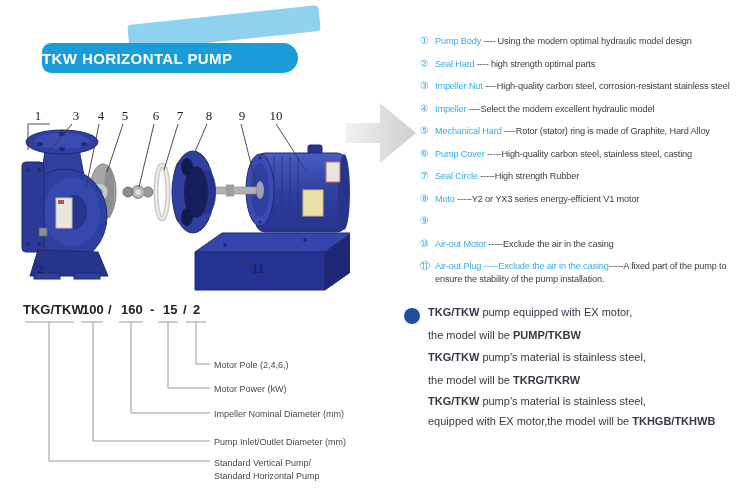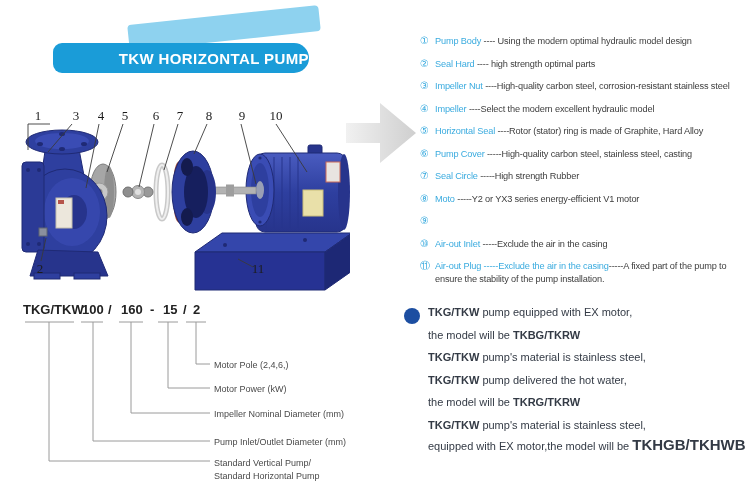--- a/index.html
+++ b/index.html
@@ -2,22 +2,22 @@
 <html><head>
 <meta charset="utf-8">
 <style>
   html,body{margin:0;padding:0;background:#ffffff;}
   #stage{position:relative;width:756px;height:500px;background:#ffffff;overflow:hidden;
          font-family:"Liberation Sans",sans-serif;}
 
   
   .swoosh{position:absolute;left:128px;top:15px;width:192px;height:26px;background:#8ed2ef;
           border-radius:4px;transform:rotate(-6deg);z-index:1;}
-  .ribbon{position:absolute;left:53px;top:43px;width:256px;height:30px;background:#1a9cd8;
-          border-radius:9px 15px 15px 9px;z-index:2;display:flex;align-items:center;justify-content:flex-end;}
+  .ribbon{position:absolute;left:42px;top:43px;width:256px;height:30px;background:#1a9cd8;
+          border-radius:9px 15px 15px 9px;z-index:2;display:flex;align-items:center;justify-content:flex-start;}
   .ribbon span{color:#ffffff;font-weight:bold;font-size:15px;letter-spacing:.4px;}
 
   
   .diagram{position:absolute;left:10px;top:100px;z-index:1;}
   .num{font-family:"Liberation Serif",serif;font-size:13px;fill:#1c1c1c;}
 
   
   .flowarrow{position:absolute;left:346px;top:93px;z-index:1;}
 
   
@@ -36,21 +36,21 @@
   .bline{stroke:#9a9a9a;stroke-width:1;fill:none;}
 
   
   .notes{position:absolute;left:396px;top:301px;width:356px;z-index:2;}
   .bullet{position:absolute;left:8px;top:7px;width:16px;height:16px;border-radius:50%;background:#1c4ea1;}
   .ntext{margin-left:32px;color:#333a45;font-size:11px;}
   .nline{line-height:22.5px;white-space:nowrap;}
   .nlead{font-weight:bold;}
   .ncode{font-weight:bold;}
   .nline.big{line-height:20px;}
-  .nline.big .ncode{font-size:15px;}
+  .nline.big .ncode{font-size:11px;}
 </style>
 </head>
 <body>
 
 <div id="stage">
 
   <div class="swoosh"></div>
   <div class="ribbon">
     <span>TKW HORIZONTAL PUMP</span>
   </div>
@@ -202,40 +202,40 @@
     <div class="prow">
       <span class="pnum">③</span>
       <span class="ptxt"><span class="pname">Impeller Nut</span><span class="pdesc"> ----High-quality carbon steel, corrosion-resistant stainless steel</span></span>
     </div>
     <div class="prow">
       <span class="pnum">④</span>
       <span class="ptxt"><span class="pname">Impeller</span><span class="pdesc"> ----Select the modern excellent hydraulic model</span></span>
     </div>
     <div class="prow">
       <span class="pnum">⑤</span>
-      <span class="ptxt"><span class="pname">Horizontal Seal</span><span class="pdesc"> ----Rotor (stator) ring is made of Graphite, Hard Alloy</span></span>
+      <span class="ptxt"><span class="pname">Mechanical Hard</span><span class="pdesc"> ----Rotor (stator) ring is made of Graphite, Hard Alloy</span></span>
     </div>
     <div class="prow">
       <span class="pnum">⑥</span>
       <span class="ptxt"><span class="pname">Pump Cover</span><span class="pdesc"> -----High-quality carbon steel, stainless steel, casting</span></span>
     </div>
     <div class="prow">
       <span class="pnum">⑦</span>
       <span class="ptxt"><span class="pname">Seal Circle</span><span class="pdesc"> -----High strength Rubber</span></span>
     </div>
     <div class="prow">
       <span class="pnum">⑧</span>
       <span class="ptxt"><span class="pname">Moto</span><span class="pdesc"> -----Y2 or YX3 series energy-efficient V1 motor</span></span>
     </div>
     <div class="prow">
       <span class="pnum">⑨</span>
     </div>
     <div class="prow">
       <span class="pnum">⑩</span>
-      <span class="ptxt"><span class="pname">Air-out Inlet</span><span class="pdesc"> -----Exclude the air in the casing</span></span>
+      <span class="ptxt"><span class="pname">Air-out Motor</span><span class="pdesc"> -----Exclude the air in the casing</span></span>
     </div>
     <div class="prow wrap">
       <span class="pnum">⑪</span>
       <span class="ptxt"><span class="pname">Air-out Plug -----Exclude the air in the casing</span><span class="pdesc">-----A fixed part of the pump to ensure the stability of the pump installation.</span></span>
     </div>
   </div>
 
   <svg class="breakdown" width="340" height="195" viewBox="0 0 340 195">
     <g>
       <text class="mcode" x="3" y="14">TKG/TKW</text>
@@ -262,22 +262,21 @@
       <text class="blabel" x="194" y="145">Pump Inlet/Outlet Diameter (mm)</text>
       <text class="blabel" x="194" y="166">Standard Vertical Pump/</text>
       <text class="blabel" x="194" y="179">Standard Horizontal Pump</text>
     </g>
   </svg>
 
   <div class="notes">
     <div class="bullet"></div>
     <div class="ntext">
       <div class="nline"><span class="nlead">TKG/TKW</span><span> pump equipped with EX motor,</span><span class="ncode"></span></div>
-      <div class="nline"><span class="nlead"></span><span>the model will be </span><span class="ncode">TKBG/TKRW</span></div>
+      <div class="nline"><span class="nlead"></span><span>the model will be </span><span class="ncode">PUMP/TKBW</span></div>
       <div class="nline"><span class="nlead">TKG/TKW</span><span> pump's material is stainless steel,</span><span class="ncode"></span></div>
-      <div class="nline"><span class="nlead">TKG/TKW</span><span> pump delivered the hot water,</span><span class="ncode"></span></div>
       <div class="nline"><span class="nlead"></span><span>the model will be </span><span class="ncode">TKRG/TKRW</span></div>
       <div class="nline big"><span class="nlead">TKG/TKW</span><span> pump's material is stainless steel,</span><span class="ncode"></span></div>
       <div class="nline big"><span class="nlead"></span><span>equipped with EX motor,the model will be </span><span class="ncode">TKHGB/TKHWB</span></div>
     </div>
   </div>
 
 </div>
 
 </body></html>

